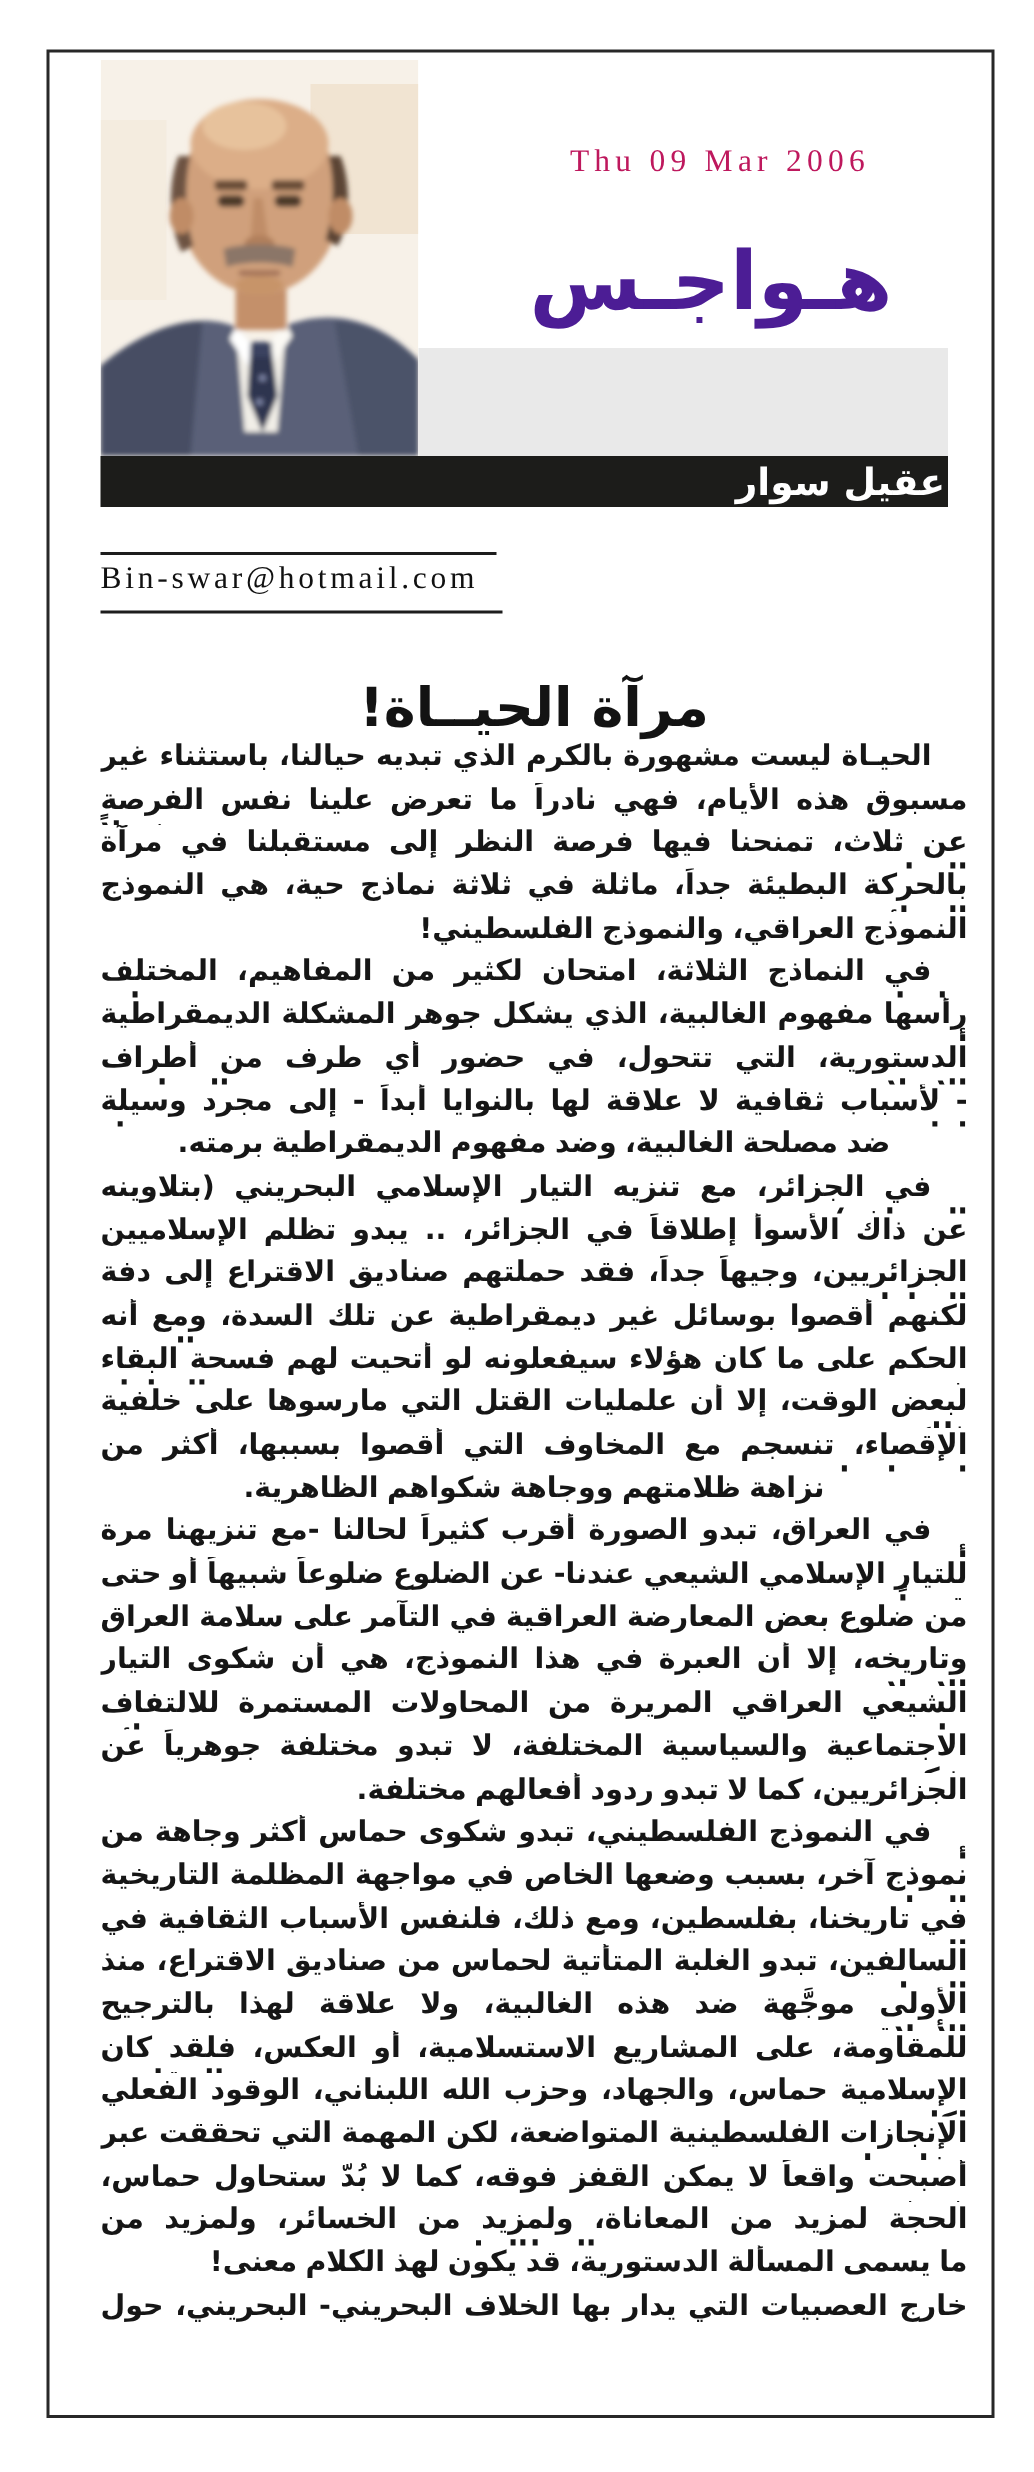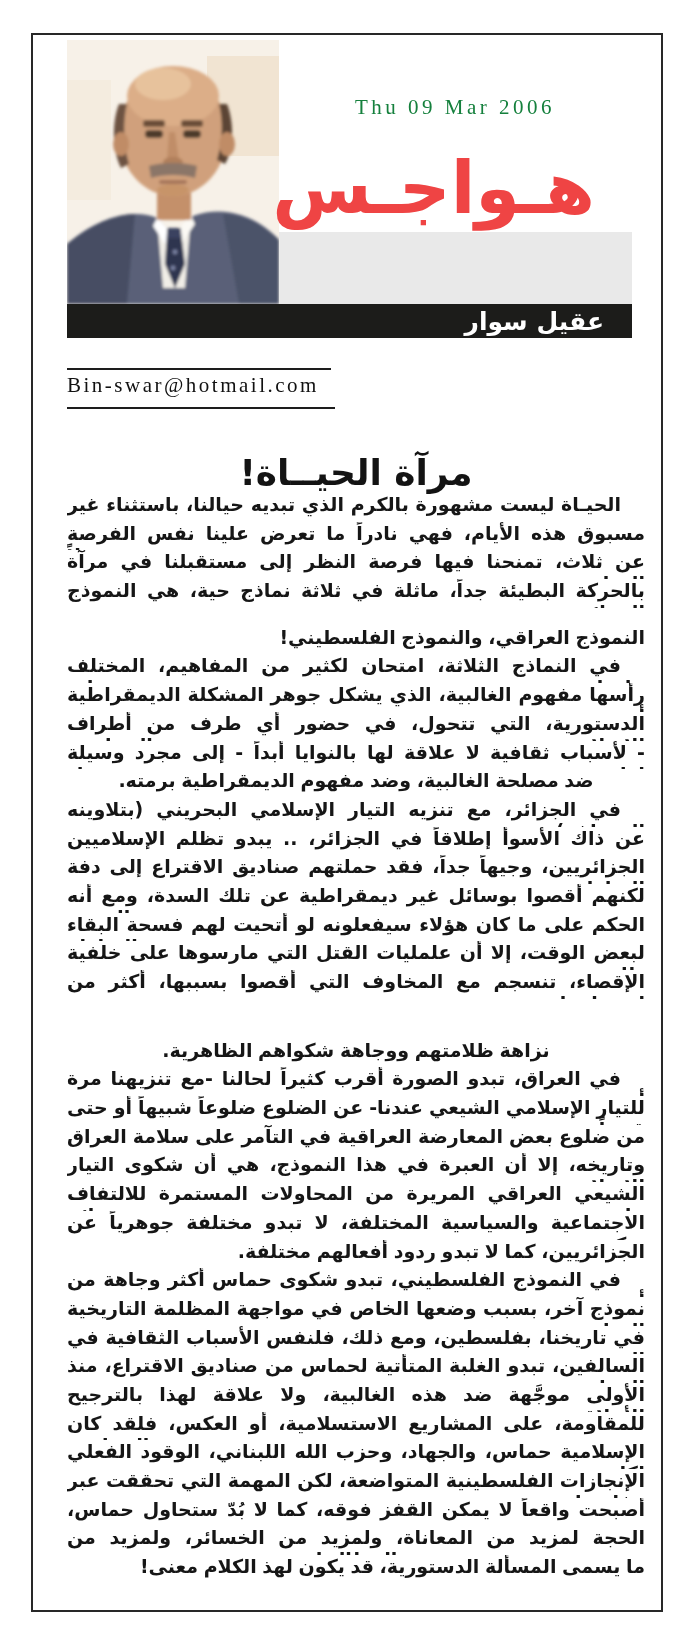--- a/index.html
+++ b/index.html
@@ -9,38 +9,38 @@
   }
   .frame {
     position:absolute; left:31px; top:33px; width:632px; height:1579px;
     border:2px solid #282828; box-sizing:border-box; background:#fff;
   }
   .photo {
     position:absolute; left:67px; top:40px; width:212px; height:264px; overflow:hidden;
   }
   .photo svg { display:block; width:100%; height:100%; }
   .date {
-    position:absolute; left:330px; top:95px; width:250px; text-align:center;
+    position:absolute; left:330px; top:95px; width:250px; text-align:right;
     font-family:"Liberation Serif", serif; font-size:21px; letter-spacing:3.5px;
-    color:#15803d; white-space:nowrap;
+    color:#be185d; white-space:nowrap;
   }
   .colname {
     position:absolute; left:375px; top:155px; width:220px; height:70px;
-    text-align:center; font-weight:bold; font-size:72px; line-height:66px;
-    color:#ef4444; direction:rtl; white-space:nowrap;
+    text-align:center; font-weight:bold; font-size:54px; line-height:66px;
+    color:#4c1d95; direction:rtl; white-space:nowrap;
   }
   .band {
     position:absolute; left:279px; top:232px; width:353px; height:72px;
     background:#e9e9e9;
   }
   .authorbar {
     position:absolute; left:67px; top:304px; width:565px; height:34px;
     background:#1c1c1a; direction:rtl; color:#ffffff;
     font-weight:bold; font-size:25px; line-height:35px;
-    padding-right:28px; box-sizing:border-box;
+    padding-right:2px; box-sizing:border-box;
   }
   .rule-a { position:absolute; left:67px; top:368px; width:264px; border-top:2px solid #1d1d1d; }
   .rule-b { position:absolute; left:67px; top:407px; width:268px; border-top:2px solid #1d1d1d; }
   .email {
     position:absolute; left:67px; top:373px;
     font-family:"Liberation Serif", serif; font-size:21px; letter-spacing:2.5px;
     color:#111111; white-space:nowrap;
   }
   .title {
     position:absolute; left:67px; top:449px; width:578px; text-align:center;
@@ -128,34 +128,34 @@
   <div class="email">Bin-swar@hotmail.com</div>
   <div class="rule-b"></div>
 
   <div class="title">مرآة الحيــاة!</div>
 
   <div class="body">
       <div class="bl" style="text-align-last: justify; text-indent: 24px;">الحيـاة ليست مشهورة بالكرم الذي تبديه حيالنا، باستثناء غير</div>
       <div class="bl" style="text-align-last: justify;">مسبوق هذه الأيام، فهي نادراً ما تعرض علينا نفس الفرصة مرتين، فضلاً</div>
       <div class="bl" style="text-align-last: justify;">عن ثلاث، تمنحنا فيها فرصة النظر إلى مستقبلنا في مرآة الحياة</div>
       <div class="bl" style="text-align-last: justify;">بالحركة البطيئة جداً، ماثلة في ثلاثة نماذج حية، هي النموذج الجزائري،</div>
-      <div class="bl" style="text-align-last: right; margin-top: 18px;">النموذج العراقي، والنموذج الفلسطيني!</div>
+      <div class="bl" style="text-align-last: right;">النموذج العراقي، والنموذج الفلسطيني!</div>
       <div class="bl" style="text-align-last: justify; text-indent: 24px;">في النماذج الثلاثة، امتحان لكثير من المفاهيم، المختلف عليها، وعلى</div>
       <div class="bl" style="text-align-last: justify;">رأسها مفهوم الغالبية، الذي يشكل جوهر المشكلة الديمقراطية أو</div>
       <div class="bl" style="text-align-last: justify;">الدستورية، التي تتحول، في حضور أي طرف من أطراف الإسلام السياسي</div>
       <div class="bl" style="text-align-last: justify;">- لأسباب ثقافية لا علاقة لها بالنوايا أبداً - إلى مجرد وسيلة لغاية، تعمل</div>
       <div class="bl" style="text-align-last: center;">ضد مصلحة الغالبية، وضد مفهوم الديمقراطية برمته.</div>
       <div class="bl" style="text-align-last: justify; text-indent: 24px;">في الجزائر، مع تنزيه التيار الإسلامي البحريني (بتلاوينه المختلفة)</div>
       <div class="bl" style="text-align-last: justify;">عن ذاك الأسوأ إطلاقاً في الجزائر، .. يبدو تظلم الإسلاميين</div>
       <div class="bl" style="text-align-last: justify;">الجزائريين، وجيهاً جداً، فقد حملتهم صناديق الاقتراع إلى دفة السلطة،</div>
       <div class="bl" style="text-align-last: justify;">لكنهم أقصوا بوسائل غير ديمقراطية عن تلك السدة، ومع أنه من الصعب</div>
       <div class="bl" style="text-align-last: justify;">الحكم على ما كان هؤلاء سيفعلونه لو أتحيت لهم فسحة البقاء في السلطة</div>
       <div class="bl" style="text-align-last: justify;">لبعض الوقت، إلا أن علمليات القتل التي مارسوها على خلفية ذلك</div>
       <div class="bl" style="text-align-last: justify;">الإقصاء، تنسجم مع المخاوف التي أقصوا بسببها، أكثر من انسجامها، مع</div>
-      <div class="bl" style="text-align-last: center; margin-top: 40px;">نزاهة ظلامتهم ووجاهة شكواهم الظاهرية.</div>
+      <div class="bl" style="text-align-last: center;">نزاهة ظلامتهم ووجاهة شكواهم الظاهرية.</div>
       <div class="bl" style="text-align-last: justify; text-indent: 24px;">في العراق، تبدو الصورة أقرب كثيراً لحالنا -مع تنزيهنا مرة أخرى</div>
       <div class="bl" style="text-align-last: justify;">للتيار الإسلامي الشيعي عندنا- عن الضلوع ضلوعاً شبيهاً أو حتى قريباً،</div>
       <div class="bl" style="text-align-last: justify;">من ضلوع بعض المعارضة العراقية في التآمر على سلامة العراق ووحدته</div>
       <div class="bl" style="text-align-last: justify;">وتاريخه، إلا أن العبرة في هذا النموذج، هي أن شكوى التيار الإسلامي</div>
       <div class="bl" style="text-align-last: justify;">الشيعي العراقي المريرة من المحاولات المستمرة للالتفاف على نتائج</div>
       <div class="bl" style="text-align-last: justify;">الاجتماعية والسياسية المختلفة، لا تبدو مختلفة جوهرياً عن شكوى</div>
       <div class="bl" style="text-align-last: right;">الجزائريين، كما لا تبدو ردود أفعالهم مختلفة.</div>
       <div class="bl" style="text-align-last: justify; text-indent: 24px;">في النموذج الفلسطيني، تبدو شكوى حماس أكثر وجاهة من أي</div>
       <div class="bl" style="text-align-last: justify;">نموذج آخر، بسبب وضعها الخاص في مواجهة المظلمة التاريخية العظمى</div>
       <div class="bl" style="text-align-last: justify;">في تاريخنا، بفلسطين، ومع ذلك، فلنفس الأسباب الثقافية في النموذجين</div>

